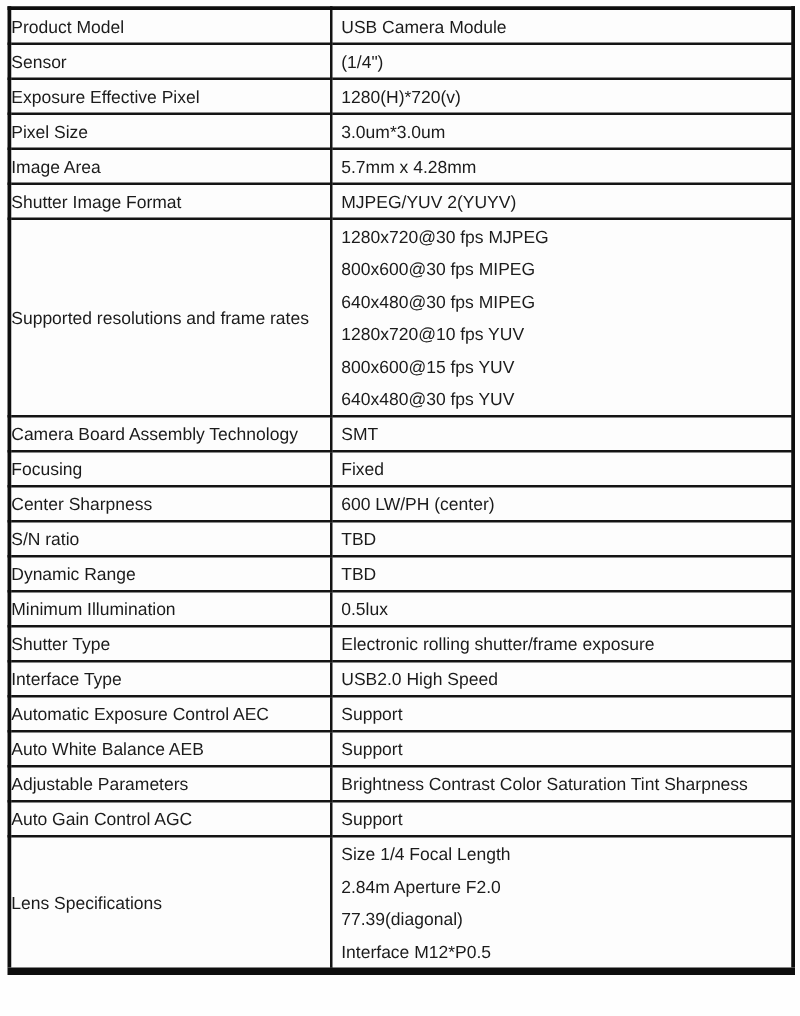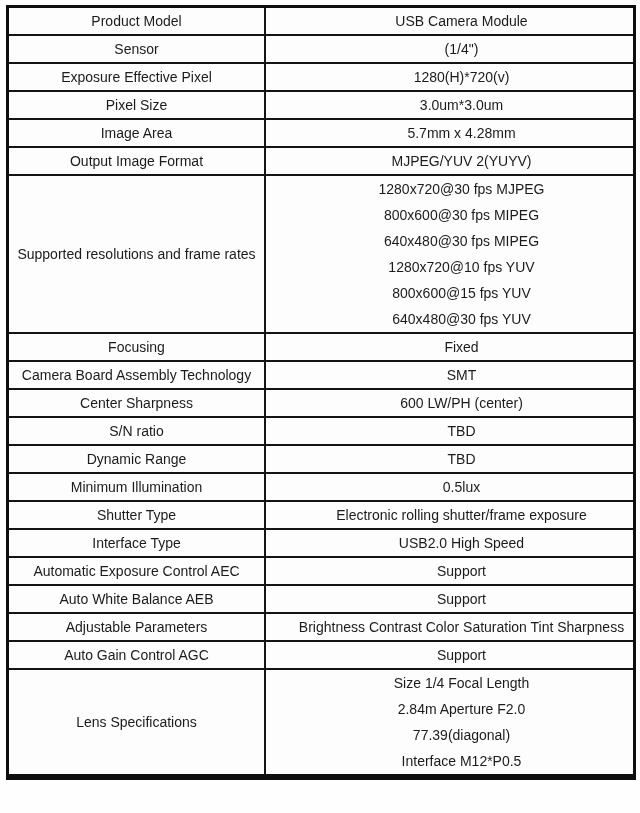--- a/index.html
+++ b/index.html
@@ -37,28 +37,26 @@
   td.label-cell {
     width: 255px;
     padding-left: 7px;
   }
   td.value-cell {
     width: 367px;
   }
   .vline {
     height: 26px;
     line-height: 26px;
-    padding-left: 24px;
-    text-align: center;
+    padding-left: 7px;
   }
   td.label-cell .ltext {
     display: block;
     line-height: 17px;
     white-space: normal;
-    text-align: center;
   }
 </style>
 </head>
 <body>
 
 <div class="page">
   <table class="spec-table">
     <tbody>
 
       <tr>
@@ -102,21 +100,21 @@
         <td class="label-cell">
             <span class="ltext">Image Area</span>
           </td>
         <td class="value-cell">
             <div class="vline">5.7mm x 4.28mm</div>
           </td>
       </tr>
 
       <tr>
         <td class="label-cell">
-            <span class="ltext">Output Image Format</span>
+            <span class="ltext">Shutter Image Format</span>
           </td>
         <td class="value-cell">
             <div class="vline">MJPEG/YUV 2(YUYV)</div>
           </td>
       </tr>
 
       <tr>
         <td class="label-cell">
             <span class="ltext">Supported resolutions and frame rates</span>
           </td>
@@ -125,33 +123,33 @@
           <div class="vline">800x600@30 fps MIPEG</div>
           <div class="vline">640x480@30 fps MIPEG</div>
           <div class="vline">1280x720@10 fps YUV</div>
           <div class="vline">800x600@15 fps YUV</div>
           <div class="vline">640x480@30 fps YUV</div>
         </td>
       </tr>
 
       <tr>
         <td class="label-cell">
+            <span class="ltext">Camera Board Assembly Technology</span>
+          </td>
+        <td class="value-cell">
+            <div class="vline">SMT</div>
+          </td>
+      </tr>
+
+      <tr>
+        <td class="label-cell">
             <span class="ltext">Focusing</span>
           </td>
         <td class="value-cell">
             <div class="vline">Fixed</div>
-          </td>
-      </tr>
-
-      <tr>
-        <td class="label-cell">
-            <span class="ltext">Camera Board Assembly Technology</span>
-          </td>
-        <td class="value-cell">
-            <div class="vline">SMT</div>
           </td>
       </tr>
 
       <tr>
         <td class="label-cell">
             <span class="ltext">Center Sharpness</span>
           </td>
         <td class="value-cell">
             <div class="vline">600 LW/PH (center)</div>
           </td>

